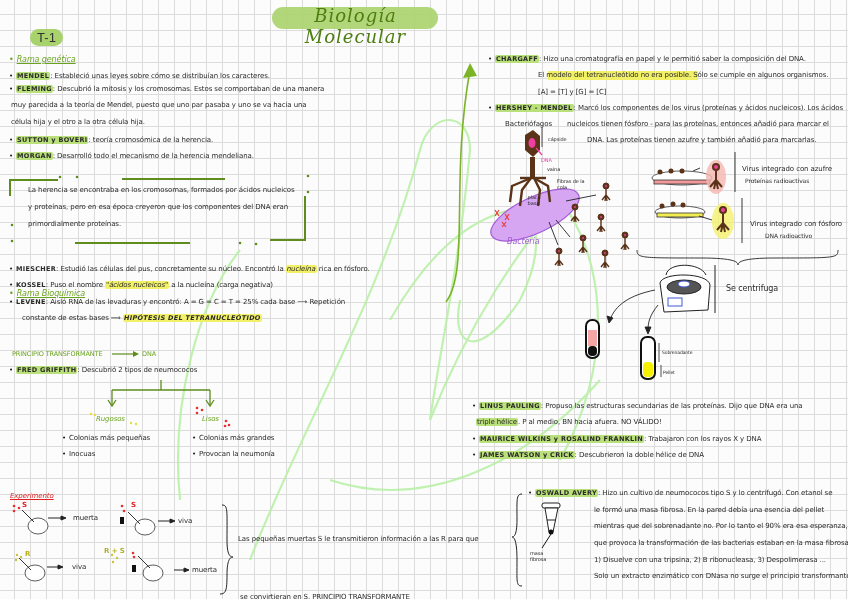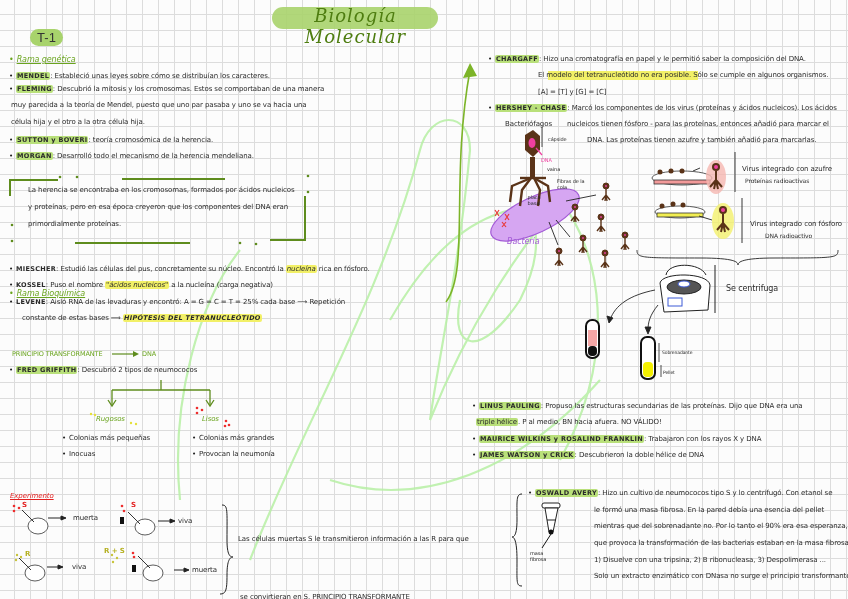--- a/index.html
+++ b/index.html
@@ -319,33 +319,33 @@
 
 <div class="abs t" style="left:10px;top:492px;color:#e32020;font-style:italic;text-decoration:underline;">Experimento</div>
 <div class="abs t" style="left:22px;top:501px;color:#e32020;font-weight:bold;">S</div>
 <div class="abs t" style="left:73px;top:514px;">muerta</div>
 <div class="abs t" style="left:131px;top:501px;color:#e32020;font-weight:bold;">S</div>
 <div class="abs t" style="left:178px;top:517px;">viva</div>
 <div class="abs t" style="left:25px;top:550px;color:#b5b021;font-weight:bold;">R</div>
 <div class="abs t" style="left:72px;top:563px;">viva</div>
 <div class="abs t" style="left:104px;top:547px;color:#b5b021;font-weight:bold;">R + S</div>
 <div class="abs t" style="left:192px;top:566px;">muerta</div>
-<div class="abs t" style="left:238px;top:535px;">Las células muertas S le transmitieron información a las R para que</div>
+<div class="abs t" style="left:238px;top:535px;">Las pequeñas muertas S le transmitieron información a las R para que</div>
 <div class="abs t" style="left:240px;top:551px;margin-top:42px;">se convirtieran en S. PRINCIPIO TRANSFORMANTE</div>
 
 <div class="abs t" style="left:488px;top:55px;">
   <span class="bullet"></span><span class="name hl-g">CHARGAFF</span>: <span>Hizo una cromatografía en papel y le permitió saber la composición del DNA.</span>
 </div>
 <div class="abs t" style="left:538px;top:71px;background:linear-gradient(90deg,transparent 10px,#f2f067 10px,#f2f067 160px,transparent 160px);">
   <span>El modelo del tetranucleótido no era posible. Sólo se cumple en algunos organismos.</span>
 </div>
 <div class="abs t" style="left:538px;top:88px;">[A] = [T] y [G] = [C]</div>
 
 <div class="abs t" style="left:488px;top:104px;">
-  <span class="bullet"></span><span class="name hl-g">HERSHEY - CHASE</span>: <span>Marcó los componentes de los virus (proteínas y ácidos nucleicos). Los ácidos</span>
+  <span class="bullet"></span><span class="name hl-g">HERSHEY - MENDEL</span>: <span>Marcó los componentes de los virus (proteínas y ácidos nucleicos). Los ácidos</span>
 </div>
 <div class="abs t" style="left:505px;top:120px;">Bacteriófagos</div>
 <div class="abs t" style="left:567px;top:120px;">nucleicos tienen fósforo - para las proteínas, entonces añadió para marcar el</div>
 <div class="abs t" style="left:587px;top:136px;">DNA. Las proteínas tienen azufre y también añadió para marcarlas.</div>
 
 <div class="abs t" style="left:548px;top:135px;font-size:5px;">cápside</div>
 <div class="abs t" style="left:541px;top:156px;font-size:5px;color:#ef3fa0;">DNA</div>
 <div class="abs t" style="left:547px;top:165px;font-size:5px;">vaina</div>
 <div class="abs t" style="left:557px;top:178px;font-size:5px;width:30px;white-space:normal;line-height:6px;">Fibras de la cola</div>
 <div class="abs t" style="left:525px;top:194px;font-size:5px;width:18px;white-space:normal;line-height:6px;text-align:center;">placa basal</div>

